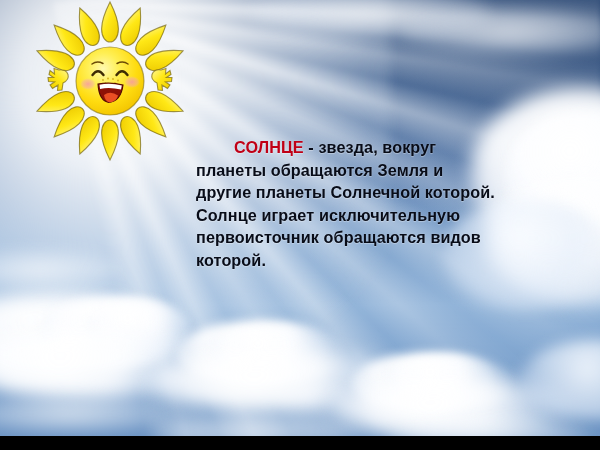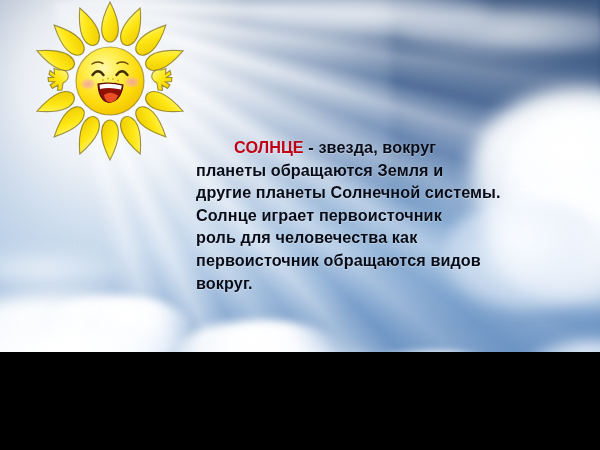--- a/index.html
+++ b/index.html
@@ -3,21 +3,21 @@
 <meta charset="utf-8">
 <style>
   html, body {
     margin: 0;
     padding: 0;
     background: #000;
   }
   #slide {
     position: relative;
     width: 600px;
-    height: 352px;
+    height: 436px;
     overflow: hidden;
     font-family: "Liberation Sans", sans-serif;
   }
 
   
   .sky-base {
     position: absolute;
     inset: 0;
     background:
       linear-gradient(to bottom,
@@ -303,20 +303,19 @@
 
       <path d="M78,84 Q90,81.5 103,85 Q101,101 89,102.5 Q79,101 78,84 Z" fill="#8e1106" stroke="#4d0802" stroke-width="1.1"></path>
       <path d="M79.5,84.8 Q90,82.4 101.8,85.6 L101,89.6 Q90,86.8 80.1,88.9 Z" fill="#ffffff"></path>
       <path d="M84,95 Q90.5,90.5 98,95.5 Q96.5,102 89.5,102.4 Q85,101.4 84,95 Z" fill="#ef5226" opacity="0.95"></path>
     </g>
   </svg>
 
   <div id="text-block">
     <div class="line first"><span class="kw">СОЛНЦЕ</span><span> - звезда, вокруг</span></div>
     <div class="line">планеты обращаются Земля и</div>
-    <div class="line">другие планеты Солнечной системы.</div>
-    <div class="line">Солнце играет первоисточник</div>
-    <div class="line">роль для человечества как</div>
+    <div class="line">другие планеты Солнечной которой.</div>
+    <div class="line">Солнце играет исключительную</div>
     <div class="line">первоисточник обращаются видов</div>
-    <div class="line">вокруг.</div>
+    <div class="line">которой.</div>
   </div>
 
 </div>
 
 </body></html>

